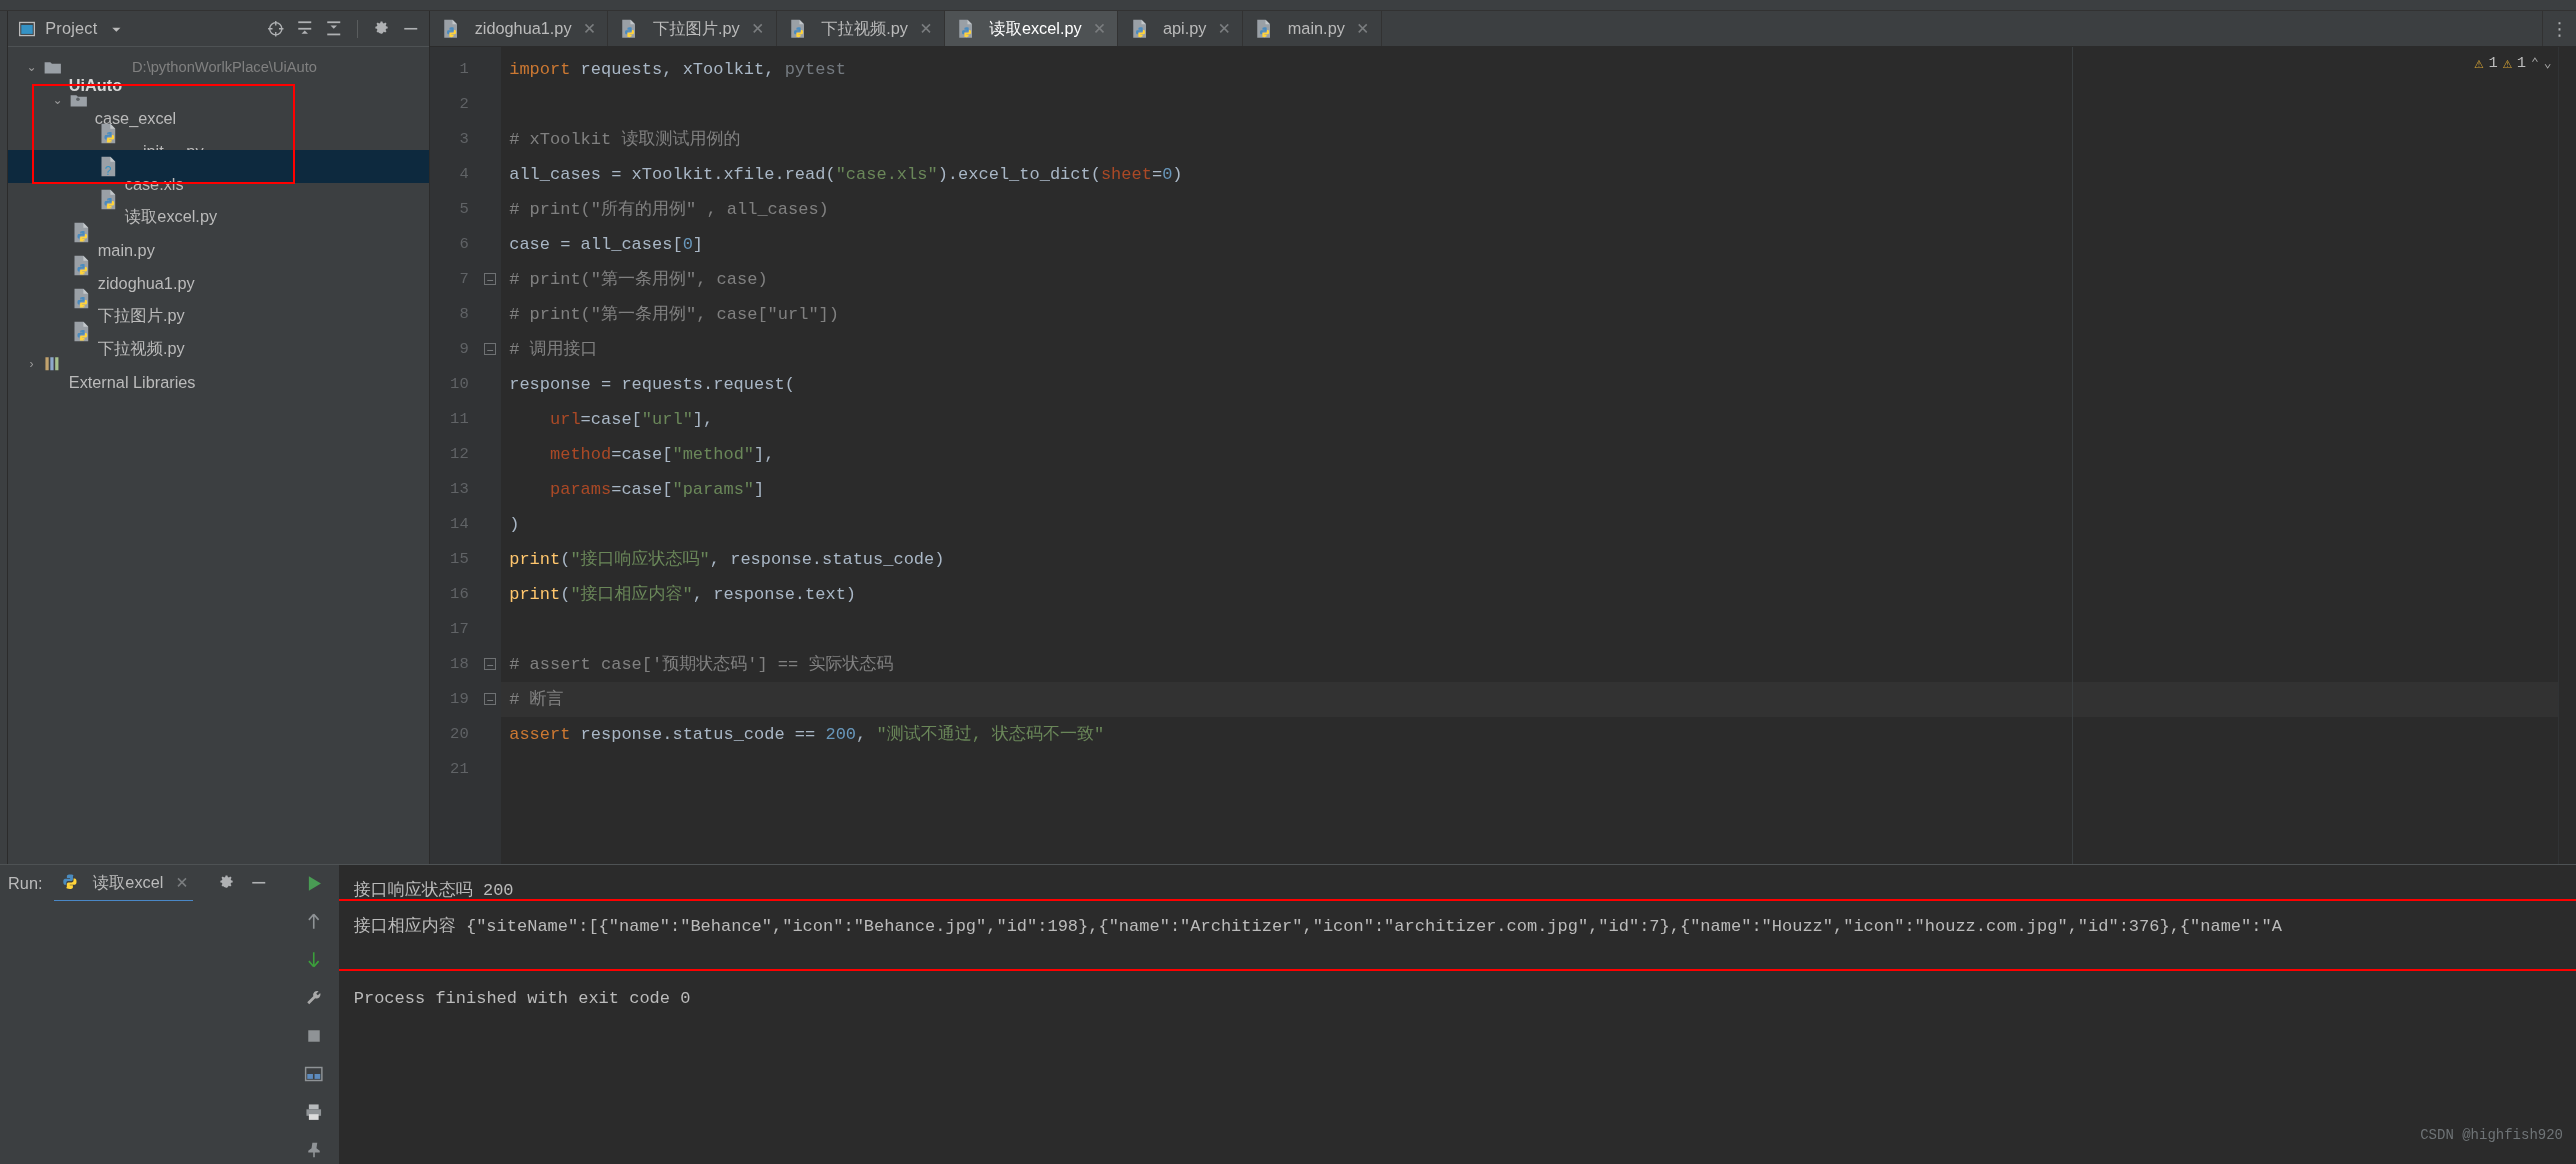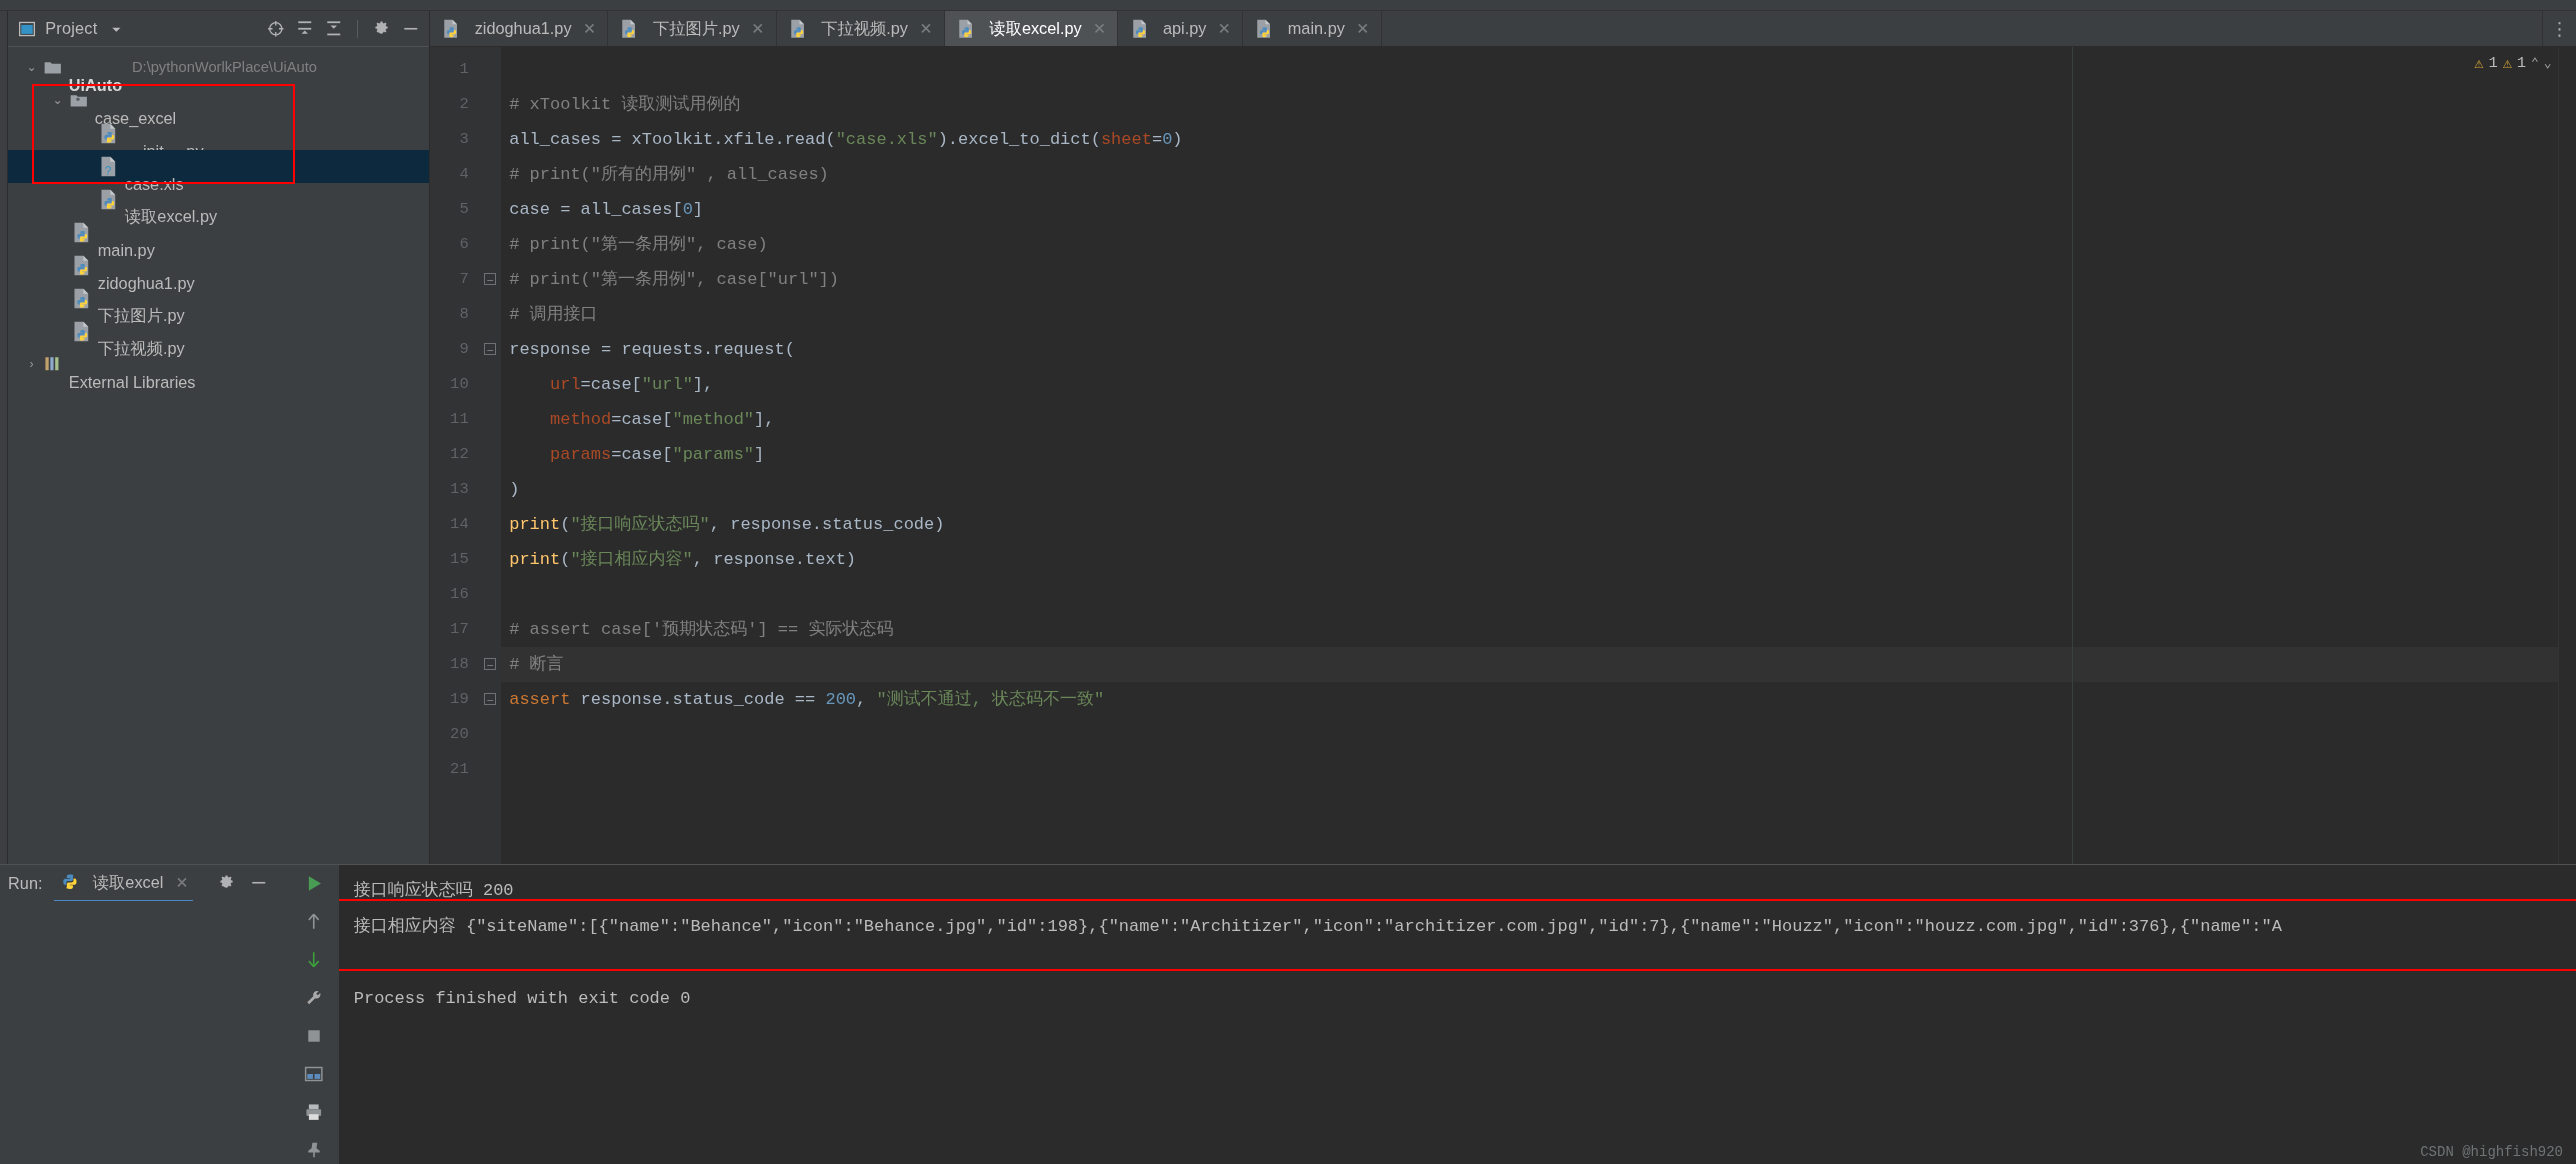--- a/index.html
+++ b/index.html
@@ -81,21 +81,21 @@
   .runrail { width:50px; flex:0 0 auto; background:#3c3f41; display:flex; flex-direction:column; align-items:center; padding-top:3.3px; gap:8.1px;}
   .rrbtn { width:33px; height:33px; display:flex; align-items:center; justify-content:center; color:#a9a9a9;}
   .console { flex:1 1 auto; background:#2b2b2b; position:relative; padding:8.1px 0 0 14.7px; overflow:hidden;
              font-family:"Liberation Mono", monospace; font-size:17px; color:#bbbbbb; }
   .coline { height:36px; line-height:36px; white-space:pre; }
   .coline.cmd { color:#bbbbbb; }
 
   
   .redbox { position:absolute; border:2.4px solid #ff0000; pointer-events:none; }
 
-  .watermark { position:absolute; right:13px; bottom:5px; color:#6f7477; font-size:14px;}
+  .watermark { position:absolute; right:13px; bottom:22px; color:#6f7477; font-size:14px;}
 </style>
 </head>
 <body>
 
 <div class="ide">
 
   <div class="topstrip"></div>
 
   <div class="midrow">
 
@@ -430,20 +430,21 @@
               <span class="fmark">–</span>
             </div>
           <div class="f">
               <span class="fmark">–</span>
             </div>
           <div class="f"></div>
             <div class="f"></div>
         </div>
 
         <div class="code">
+          <div class="cl"><span class="kw">import </span><span class="ident">requests, xToolkit, </span><span class="dim">pytest</span></div>
           <div class="cl"></div>
           <div class="cl"><span class="cmt"># xToolkit 读取测试用例的</span></div>
           <div class="cl"><span class="ident">all_cases = xToolkit.xfile.read(</span><span class="str">"case.xls"</span><span class="ident">).excel_to_dict(</span><span class="param">sheet</span><span class="ident">=</span><span class="num">0</span><span class="ident">)</span></div>
           <div class="cl"><span class="cmt"># print("所有的用例" , all_cases)</span></div>
           <div class="cl"><span class="ident">case = all_cases[</span><span class="num">0</span><span class="ident">]</span></div>
           <div class="cl"><span class="cmt"># print("第一条用例", case)</span></div>
           <div class="cl"><span class="cmt"># print("第一条用例", case["url"])</span></div>
           <div class="cl"><span class="cmt"># 调用接口</span></div>
           <div class="cl"><span class="ident">response = requests.request(</span></div>
           <div class="cl"><span class="ident">    </span><span class="param">url</span><span class="ident">=case[</span><span class="str">"url"</span><span class="ident">],</span></div>

